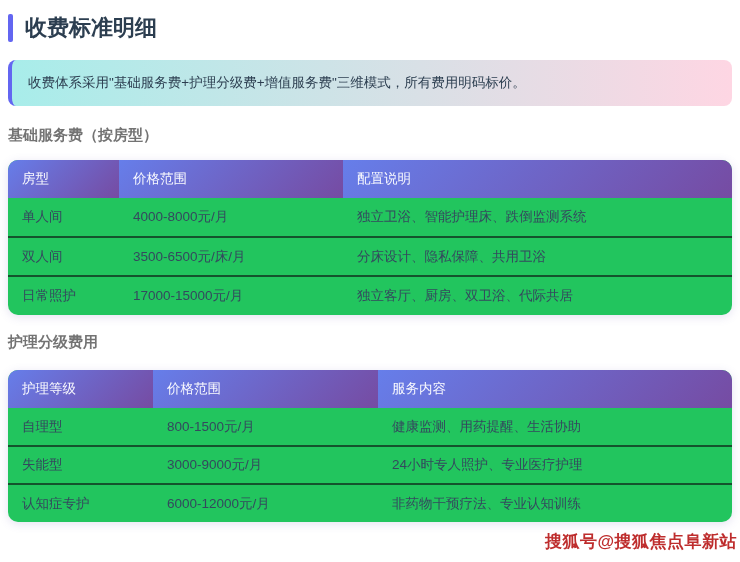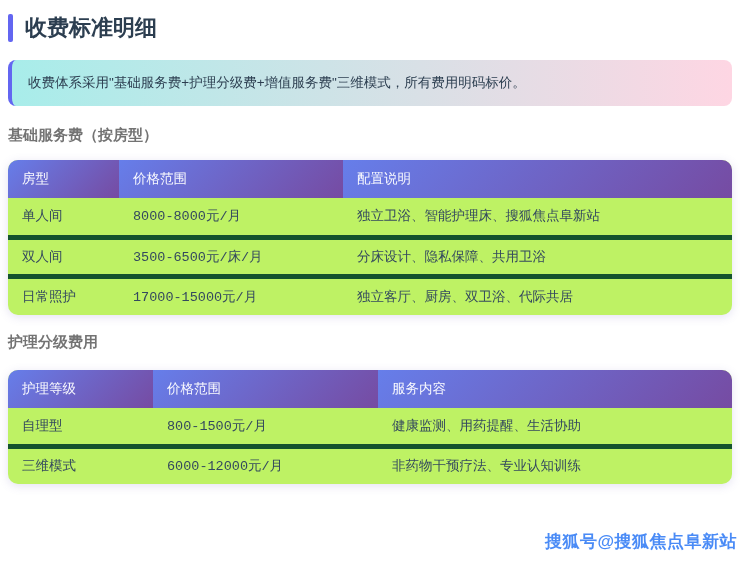--- a/index.html
+++ b/index.html
@@ -35,45 +35,44 @@
   .section-title {
     margin-top: 20px; font-size: 15px; font-weight: bold; color: #737373;
     height: 18px; line-height: 18px;
   }
 
   
   .card {
     margin-top: 16px;
     border-radius: 10px; overflow: hidden;
     box-shadow: 0 2px 10px rgba(104, 92, 180, 0.18);
-    background: #bef264;
-    font-family: Liberation Mono, monospace;
+    background: #22c55e;
   }
   .card.second { margin-top: 19px; }
   table { width: 100%; border-collapse: collapse; table-layout: fixed; }
   th {
     background: linear-gradient(135deg, #667eea 0%, #764ba2 100%);
     color: rgba(255,255,255,0.96);
     font-weight: 500; font-size: 13.5px; text-align: left;
     padding: 0 14px; height: 38px;
   }
   td {
     font-size: 13.5px; color: #34495e;
     padding: 0 14px; height: 39px;
-    border-top: 5px solid #14532d;
+    border-top: 2px solid #14532d;
     white-space: nowrap; overflow: hidden;
   }
   .card.second td { height: 38px; }
   tbody tr:first-child td { border-top: none; }
 
   
   .watermark {
     position: absolute; right: 3px; bottom: 9px;
     font-size: 17px; font-weight: 800; letter-spacing: 0.5px;
-    color: #3b82f6; opacity: 0.92;
+    color: #b91c1c; opacity: 0.92;
     text-shadow: 0 1px 0 rgba(255,255,255,0.3);
   }
 </style>
 </head>
 <body>
 
 <div class="container">
 
   <div class="title-row">
     <span class="accent-bar"></span>
@@ -96,22 +95,22 @@
       <thead>
         <tr>
           <th>房型</th>
           <th>价格范围</th>
           <th>配置说明</th>
         </tr>
       </thead>
       <tbody>
         <tr>
           <td>单人间</td>
-          <td>8000-8000元/月</td>
-          <td>独立卫浴、智能护理床、搜狐焦点阜新站</td>
+          <td>4000-8000元/月</td>
+          <td>独立卫浴、智能护理床、跌倒监测系统</td>
         </tr>
         <tr>
           <td>双人间</td>
           <td>3500-6500元/床/月</td>
           <td>分床设计、隐私保障、共用卫浴</td>
         </tr>
         <tr>
           <td>日常照护</td>
           <td>17000-15000元/月</td>
           <td>独立客厅、厨房、双卫浴、代际共居</td>
@@ -136,21 +135,26 @@
           <th>服务内容</th>
         </tr>
       </thead>
       <tbody>
         <tr>
           <td>自理型</td>
           <td>800-1500元/月</td>
           <td>健康监测、用药提醒、生活协助</td>
         </tr>
         <tr>
-          <td>三维模式</td>
+          <td>失能型</td>
+          <td>3000-9000元/月</td>
+          <td>24小时专人照护、专业医疗护理</td>
+        </tr>
+        <tr>
+          <td>认知症专护</td>
           <td>6000-12000元/月</td>
           <td>非药物干预疗法、专业认知训练</td>
         </tr>
       </tbody>
     </table>
   </div>
 
 </div>
 
 <div class="watermark">搜狐号@搜狐焦点阜新站</div>

